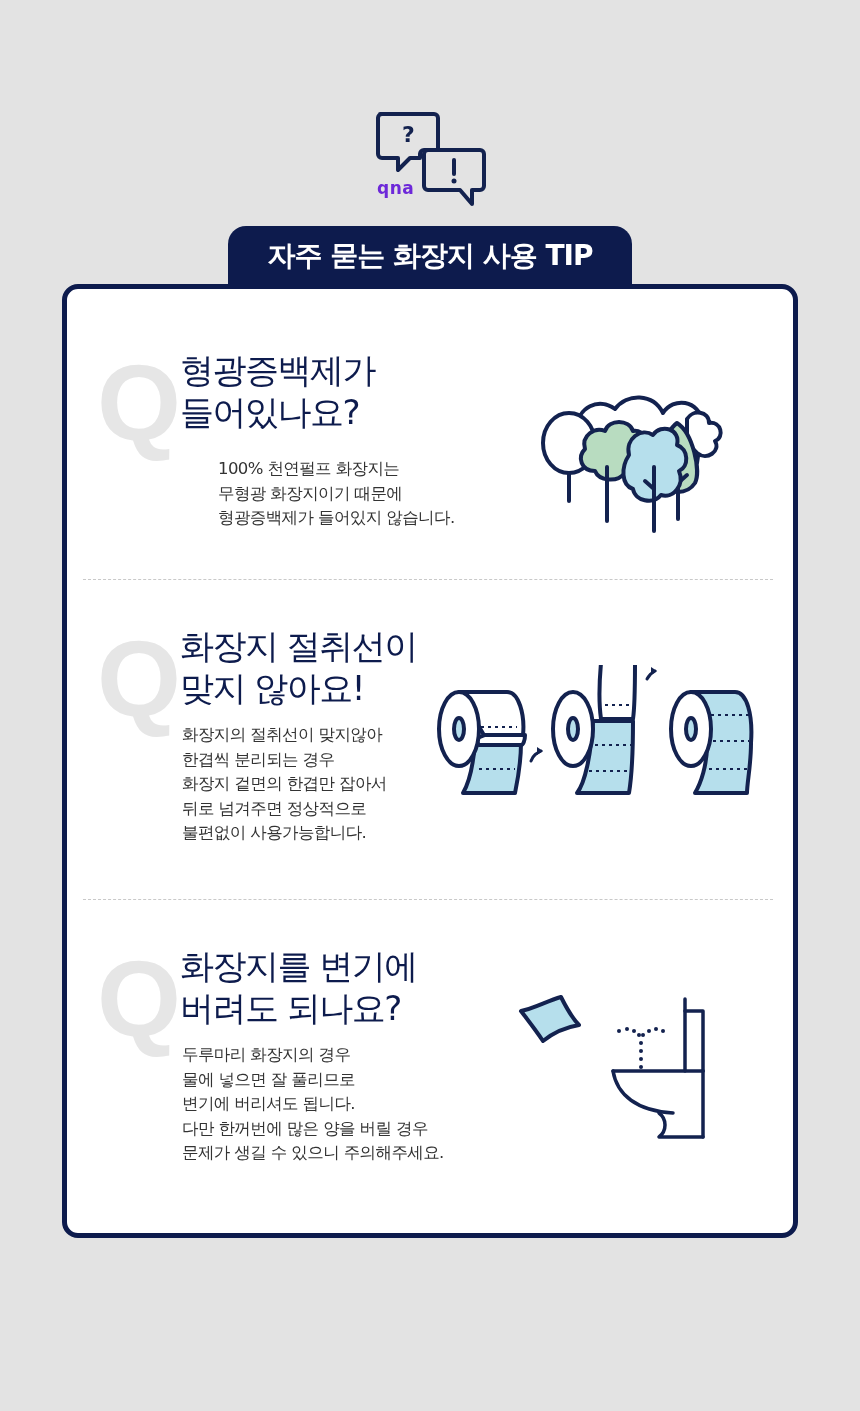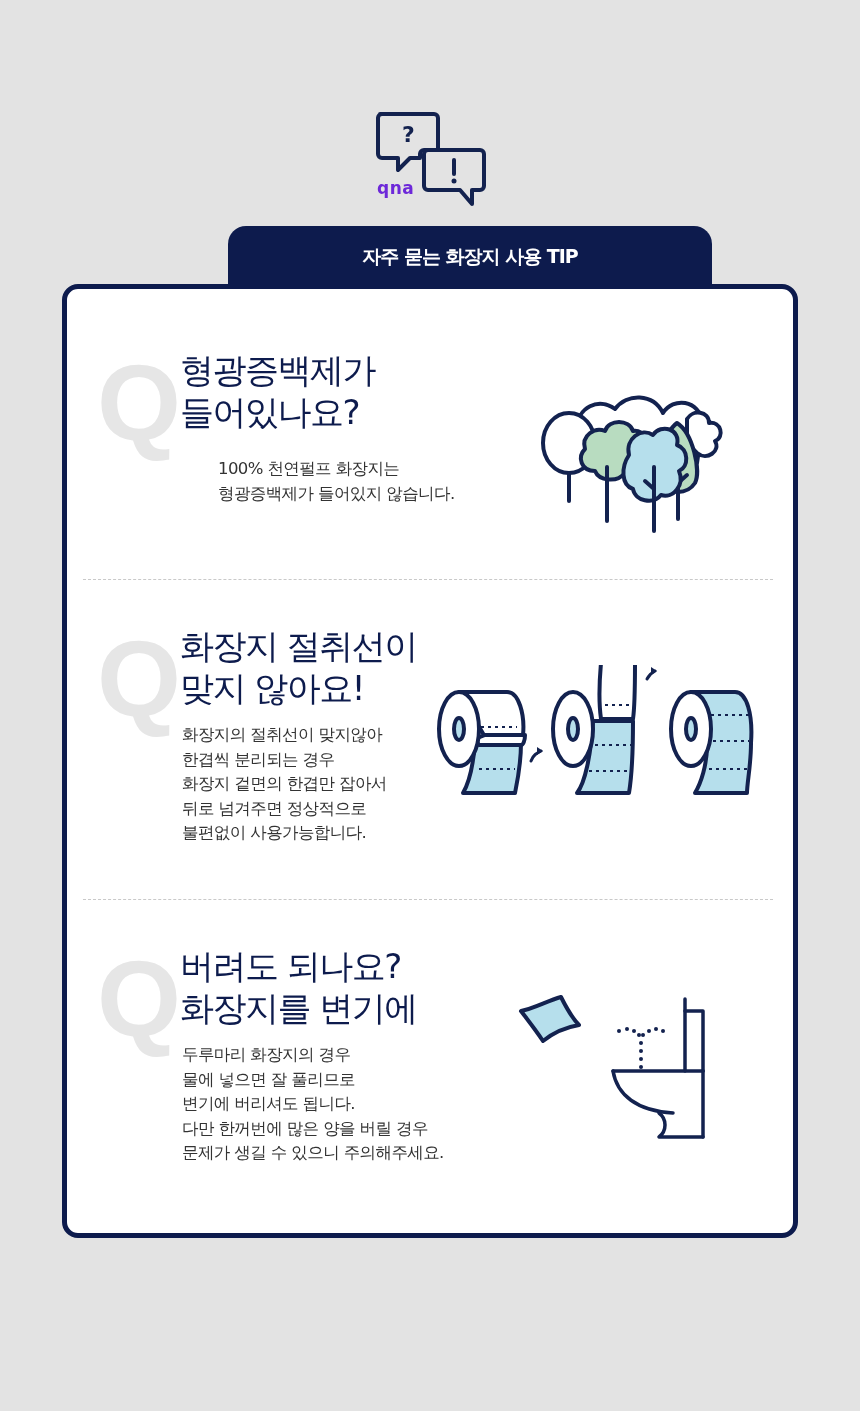--- a/index.html
+++ b/index.html
@@ -11,25 +11,25 @@
       overflow: hidden;
     }
     .qna-icon { position: absolute; left: 372px; top: 108px; width: 118px; height: 104px; }
     .qna-label {
       position: absolute; left: 377px; top: 178px;
       font-size: 17px; font-weight: bold; color: #6d28d9;
       letter-spacing: 0.5px;
     }
     .title-tab {
       position: absolute; left: 228px; top: 226px;
-      width: 484px; height: 62px;
+      width: 404px; height: 62px;
       background: #0d1b4d;
       border-radius: 18px 18px 0 0;
       color: #ffffff;
-      font-size: 19px; font-weight: bold;
+      font-size: 28px; font-weight: bold;
       text-align: center; line-height: 60px;
       letter-spacing: -1px;
     }
     .card {
       position: absolute; left: 62px; top: 284px;
       width: 726px; height: 944px;
       background: #ffffff;
       border: 5px solid #0d1b4d;
       border-radius: 16px;
     }
@@ -83,20 +83,21 @@
 <div class="card">
 
   <div class="qa" style="top:60px;">
     <div class="q-mark">Q</div>
     <h2 class="q-title">
       <span style="display:block">형광증백제가</span>
       <span style="display:block">들어있나요?</span>
     </h2>
     <div class="q-body" style="top:108px;margin-left:36px;">
       <span>100% 천연펄프 화장지는</span>
+      <span>무형광 화장지이기 때문에</span>
       <span>형광증백제가 들어있지 않습니다.</span>
     </div>
     <svg class="illus" style="left:470px; top:34px;" width="190" height="150" viewBox="0 0 190 150">
 
       <path class="fw" d="M40 46 C40 24 62 14 78 26 C90 10 116 10 126 30 C136 14 162 16 166 40 L160 80 L46 80 Z"></path>
       <path class="fw" d="M150 36 C156 26 172 28 172 40 C184 38 188 54 178 58 C184 68 170 78 160 70 L150 60 Z"></path>
 
       <ellipse class="fw" cx="32" cy="60" rx="26" ry="30"></ellipse>
       <line class="ln" x1="32" y1="90" x2="32" y2="118"></line>
 
@@ -163,22 +164,22 @@
         <ellipse class="fb" cx="256" cy="64" rx="5" ry="11"></ellipse>
       </g>
     </svg>
   </div>
 
   <div class="divider" style="top:610px;"></div>
 
   <div class="qa" style="top:656px;">
     <div class="q-mark">Q</div>
     <h2 class="q-title">
+      <span style="display:block">화장지를 변기에</span>
       <span style="display:block">버려도 되나요?</span>
-      <span style="display:block">화장지를 변기에</span>
     </h2>
     <div class="q-body" style="top:98px;">
       <span>두루마리 화장지의 경우</span>
       <span>물에 넣으면 잘 풀리므로</span>
       <span>변기에 버리셔도 됩니다.</span>
       <span>다만 한꺼번에 많은 양을 버릴 경우</span>
       <span>문제가 생길 수 있으니 주의해주세요.</span>
     </div>
     <svg class="illus" style="left:446px; top:40px;" width="200" height="160" viewBox="0 0 200 160">
 

